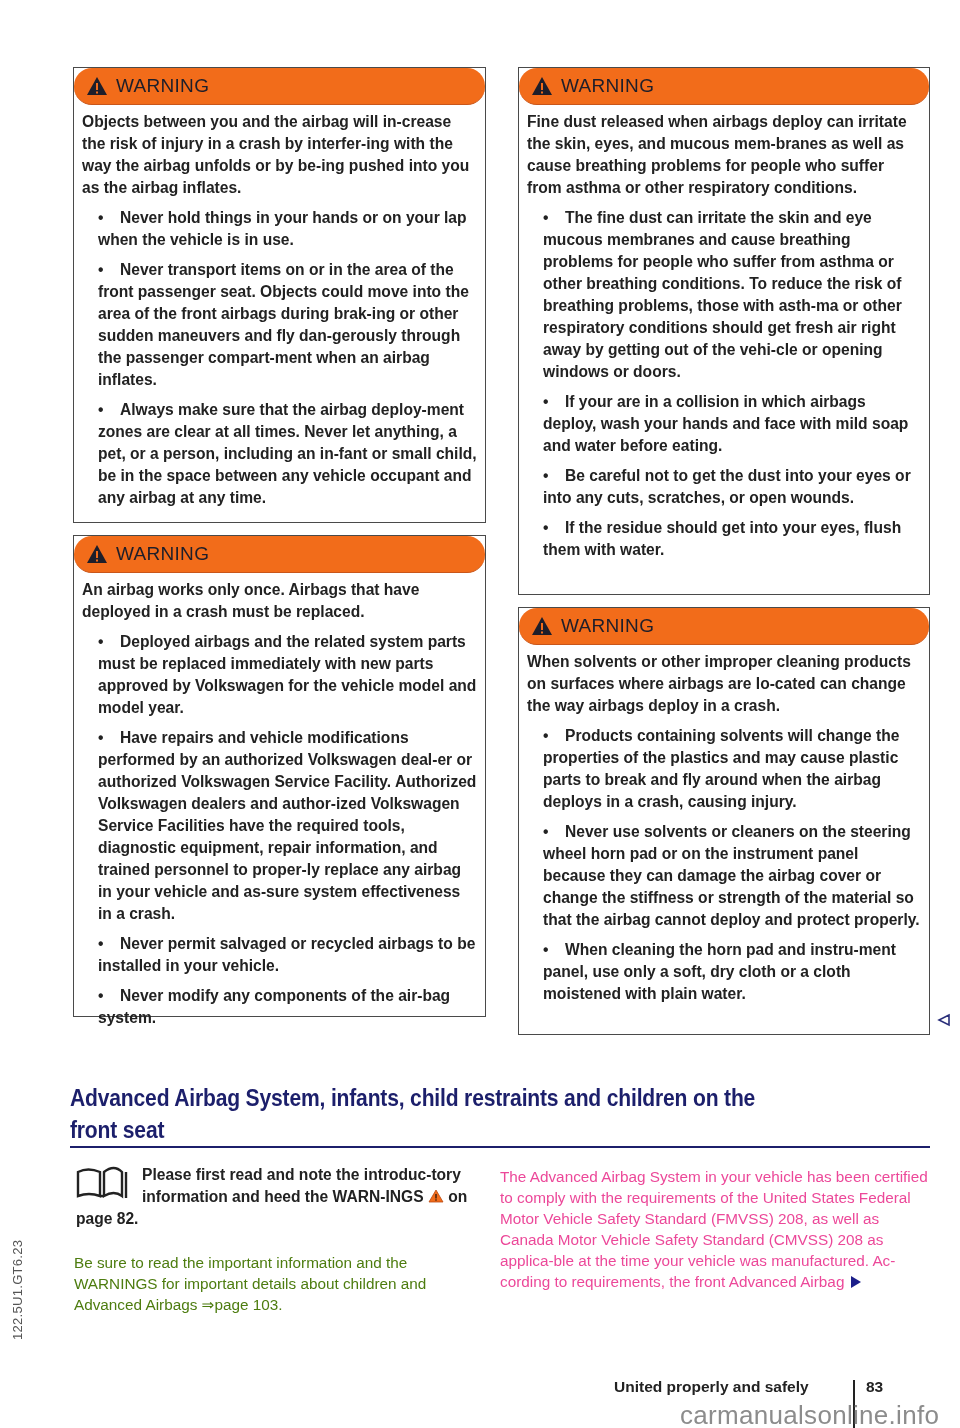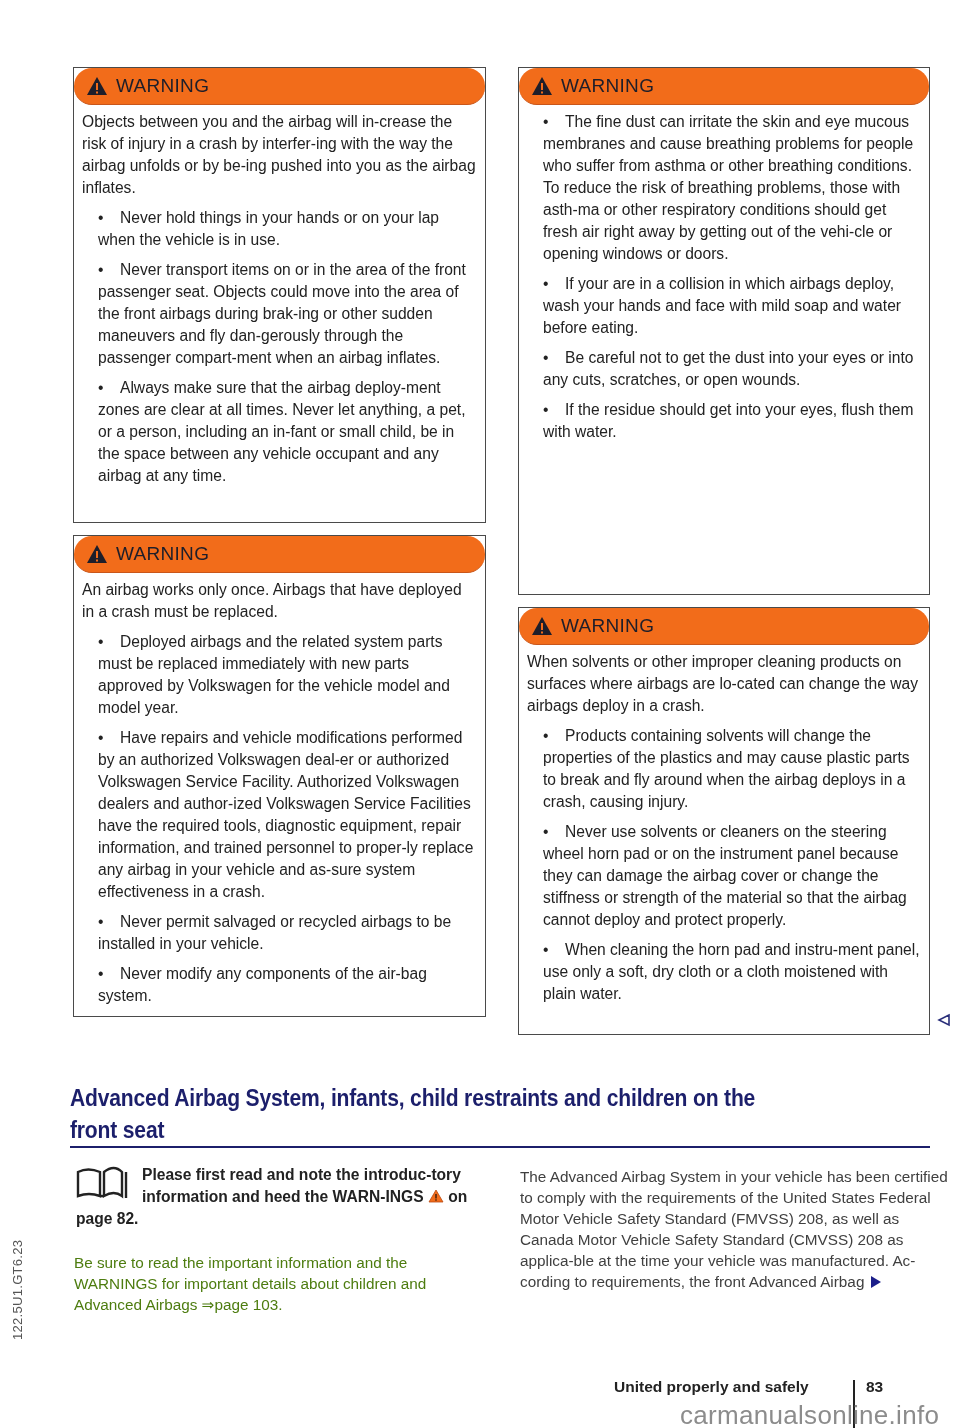--- a/index.html
+++ b/index.html
@@ -15,21 +15,21 @@
   .warn-box {
     position: absolute; border: 1.5px solid #4a4a4a; background: #fff;
     box-sizing: border-box;
   }
   .warn-head {
     background: #f26c1a; height: 36px; display: flex; align-items: center;
     padding-left: 12px; border-bottom: 1px solid #c9561a; border-radius: 18px;
   }
   .warn-head .tri { width: 22px; height: 20px; margin-right: 8px; }
   .warn-head .title { font-size: 19px; color: #1e1e2a; letter-spacing: 0.3px; }
-  .warn-body { padding: 6px 8px 6px 8px; font-weight: normal; font-size: 15.6px; line-height: 22px; color: #222; }
+  .warn-body { padding: 6px 8px 6px 8px; font-weight: bold; font-size: 15.6px; line-height: 22px; color: #222; }
   .warn-body p { margin: 0 0 8px 0; }
   .warn-body .bullet { margin: 0 0 8px 16px; }
   .warn-body .bullet:last-child { margin-bottom: 0; }
   .dot { display: inline-block; width: 22px; }
   #box1 { left: 73px; top: 67px; width: 413px; height: 456px; }
   #box2 { left: 73px; top: 535px; width: 413px; height: 482px; }
   #box3 { left: 518px; top: 67px; width: 412px; height: 528px; }
   #box4 { left: 518px; top: 607px; width: 412px; height: 428px; }
   .end-mark { position: absolute; left: 937px; top: 1013px; width: 14px; height: 14px; }
   .section-heading {
@@ -44,22 +44,22 @@
     position: absolute; left: 76px; top: 1164px; width: 410px;
     font-weight: bold; font-size: 15.6px; line-height: 22px; color: #222;
   }
   .note .book { float: left; width: 56px; height: 34px; margin: 2px 10px 0 0; }
   .mini-tri { display: inline-block; width: 16px; height: 14px; vertical-align: -1px; }
   .intro-left {
     position: absolute; left: 74px; top: 1252px; width: 410px;
     font-size: 15.3px; line-height: 21px; color: #4d7c0f;
   }
   .intro-right {
-    position: absolute; left: 520px; top: 1166px; width: 430px;
-    font-size: 15.3px; line-height: 21px; color: #404040;
+    position: absolute; left: 500px; top: 1166px; width: 430px;
+    font-size: 15.3px; line-height: 21px; color: #ec4899;
   }
   .cont-arrow { display: inline-block; width: 12px; height: 12px; vertical-align: -1px; margin-left: 6px; }
   .footer-label {
     position: absolute; left: 614px; top: 1378px; font-weight: bold; font-size: 15.5px; color: #222;
   }
   .footer-bar { position: absolute; left: 853px; top: 1380px; width: 2px; height: 48px; background: #222; }
   .footer-page { position: absolute; left: 866px; top: 1378px; font-weight: bold; font-size: 15.5px; color: #222; }
   .watermark {
     position: absolute; left: 680px; top: 1400px; font-size: 26px; color: #8c8c8c; letter-spacing: 0.3px;
   }
@@ -107,20 +107,21 @@
 <div class="warn-box" id="box3">
   <div class="warn-head">
     <svg class="tri" viewBox="0 0 22 20">
         <path d="M11 1 L21 19 L1 19 Z" fill="#1e1e2a"></path>
         <rect x="10" y="7" width="2" height="7" fill="#f26c1a"></rect>
         <rect x="10" y="15.5" width="2" height="2" fill="#f26c1a"></rect>
       </svg>
     <span class="title">WARNING</span>
   </div>
   <div class="warn-body">
+    <p>Fine dust released when airbags deploy can irritate the skin, eyes, and mucous mem-branes as well as cause breathing problems for people who suffer from asthma or other respiratory conditions.</p>
     <div class="bullet"><span class="dot">•</span><span>The fine dust can irritate the skin and eye mucous membranes and cause breathing problems for people who suffer from asthma or other breathing conditions. To reduce the risk of breathing problems, those with asth-ma or other respiratory conditions should get fresh air right away by getting out of the vehi-cle or opening windows or doors.</span></div>
     <div class="bullet"><span class="dot">•</span><span>If your are in a collision in which airbags deploy, wash your hands and face with mild soap and water before eating.</span></div>
     <div class="bullet"><span class="dot">•</span><span>Be careful not to get the dust into your eyes or into any cuts, scratches, or open wounds.</span></div>
     <div class="bullet"><span class="dot">•</span><span>If the residue should get into your eyes, flush them with water.</span></div>
   </div>
 </div>
 
 <div class="warn-box" id="box4">
   <div class="warn-head">
     <svg class="tri" viewBox="0 0 22 20">

